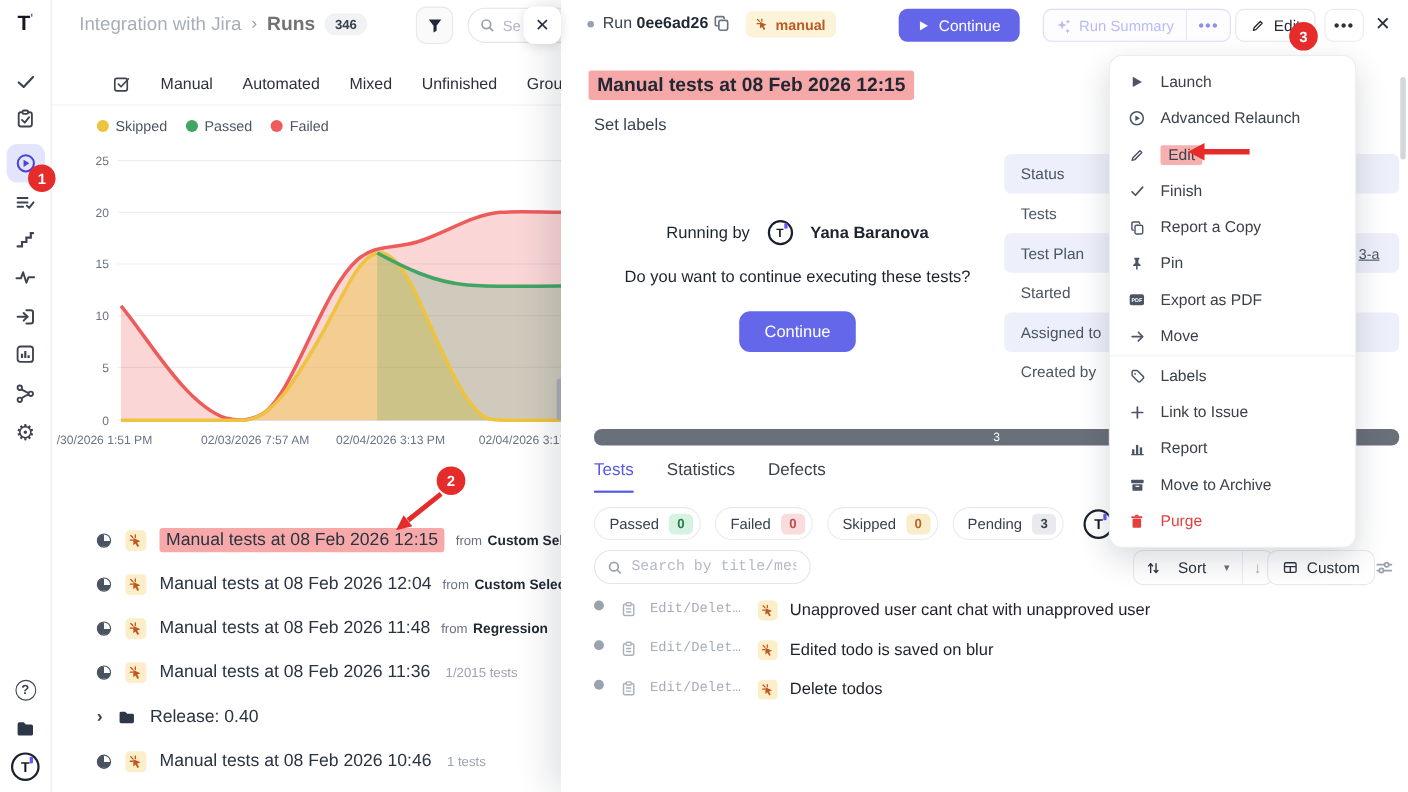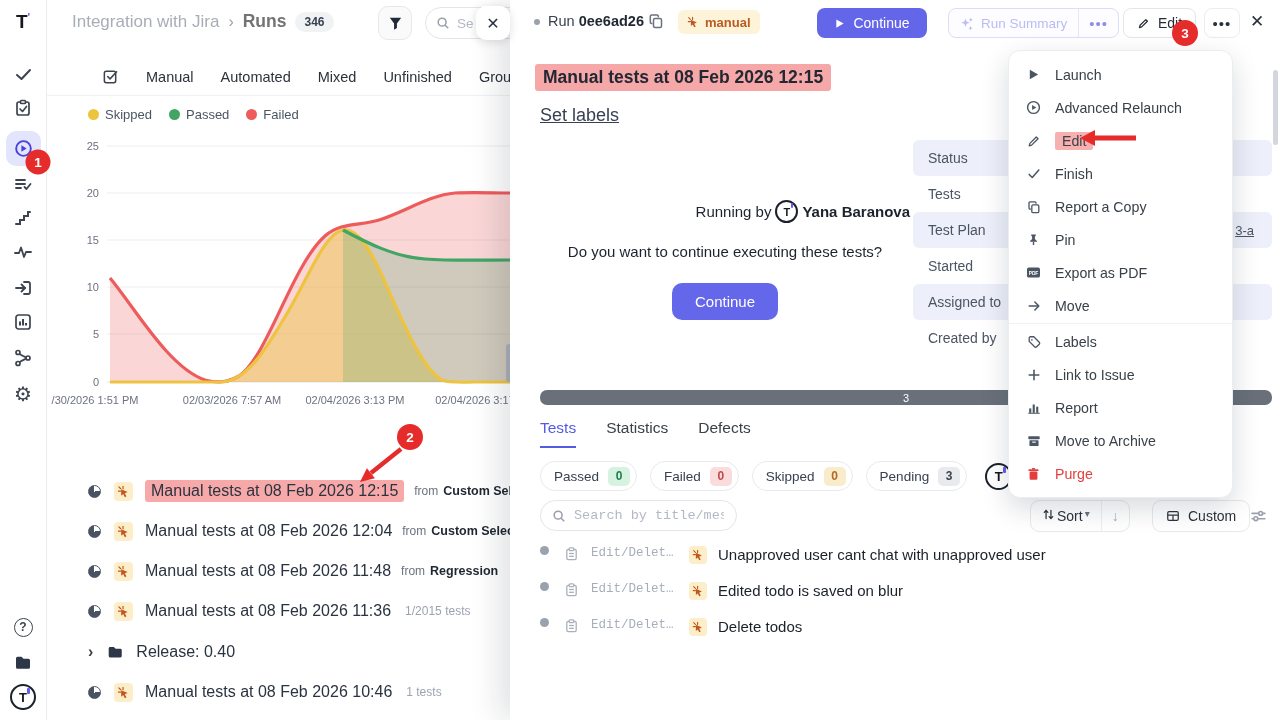--- a/index.html
+++ b/index.html
@@ -104,25 +104,25 @@
     border:1px solid #e3e5e9; background:#fff; display:flex; align-items:center;
     gap:8px; padding:0 13px; font-size:14px; color:#252b34; }
   .btn-more { position:absolute; left:694px; top:8px; width:36px; height:30px; border-radius:8px;
     border:1px solid #ececef; background:#fff; display:flex; align-items:center;
     justify-content:center; color:#2b323c; font-size:15px; letter-spacing:1px; }
   .btn-close { position:absolute; left:740px; top:11px; font-size:17px; color:#2b323c; }
 
   .panel-title { position:absolute; left:25px; top:64px; display:inline-block;
     background:#f6a7a7; border-radius:3px; padding:3px 8px; font-size:17.5px;
     font-weight:700; color:#222833; }
-  .set-labels { position:absolute; left:30px; top:105px; font-size:18px; color:#374151;
-    text-decoration:underline; }
+  .set-labels { position:absolute; left:30px; top:105px; font-size:15px; color:#374151;
+    }
 
   .mid-block { position:absolute; left:30px; top:200px; width:370px; text-align:center; }
-  .running-by { display:flex; align-items:center; justify-content:flex-end; gap:4px;
+  .running-by { display:flex; align-items:center; justify-content:center; gap:16px;
     font-size:15px; color:#1c232e; }
   .running-by b { font-weight:700; }
   .mini-avatar { width:23px; height:23px; border-radius:50%; border:2px solid #1b212b;
     display:inline-flex; align-items:center; justify-content:center; font-weight:900;
     font-size:11px; color:#15181e; position:relative; flex:none; }
   .mini-avatar .tick { position:absolute; right:3px; top:1px; width:2.5px; height:5px;
     background:#6558f5; border-radius:1px; }
   .question { margin-top:20px; font-size:15px; color:#1c232e; }
   .cta { margin-top:23px; display:inline-block; background:#6467ea; color:#fff;
     border-radius:10px; padding:10px 23px; font-size:15px; }
@@ -156,21 +156,21 @@
 
   .p-search { position:absolute; left:30px; top:500px; width:197px; height:31px;
     border:1px solid #e3e5ea; border-radius:16px; display:flex; align-items:center;
     gap:8px; padding:0 11px; background:#fff; }
   .p-search input { border:none; outline:none; width:150px; font-size:13.5px;
     color:#374151; font-family:Liberation Mono, monospace; }
   .p-search input::placeholder { color:#b3b9c4; }
 
   .sort-group { position:absolute; left:520px; top:500px; height:32px; border:1px solid #e7e9ed;
     border-radius:9px; display:flex; align-items:center; background:#fff; }
-  .sort-main { display:flex; gap:2px; padding:0 11px; font-size:14px;
+  .sort-main { display:flex; align-items:center; gap:16px; padding:0 11px; font-size:14px;
     color:#2c333d; }
   .sort-caret { font-size:10px; color:#6b7280; }
   .sort-div { width:1px; height:30px; background:#eceef1; }
   .sort-down { padding:0 10px; color:#a7adb6; font-size:14px; }
   .custom-btn { position:absolute; left:642px; top:500px; height:32px; border:1px solid #e7e9ed;
     border-radius:9px; display:flex; align-items:center; gap:8px; padding:0 13px;
     font-size:14px; color:#2c333d; background:#fff;text-align:right; }
   .sliders-ic { position:absolute; left:740px; top:507px; color:#9aa1ac; }
 
   .t-rows { position:absolute; left:30px; top:546px; width:720px; }

